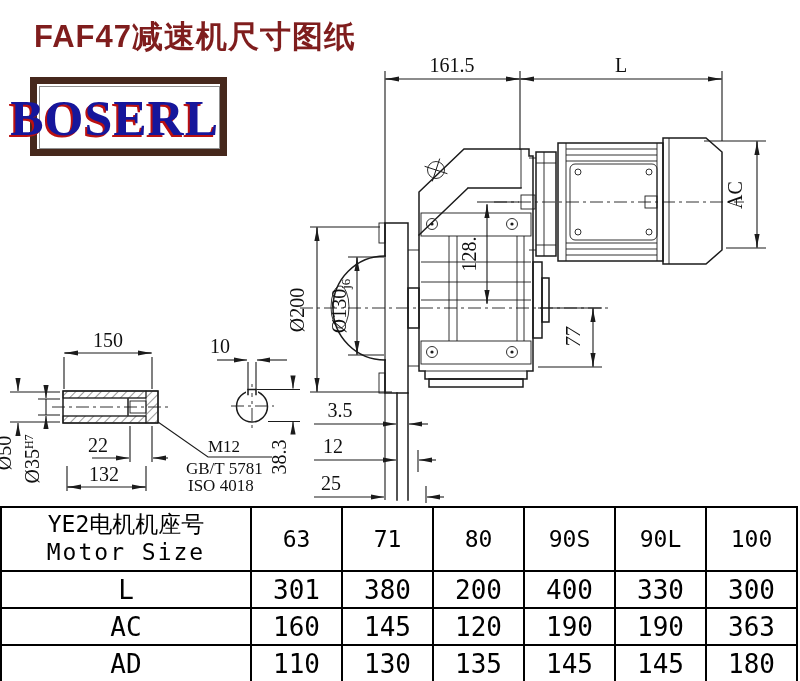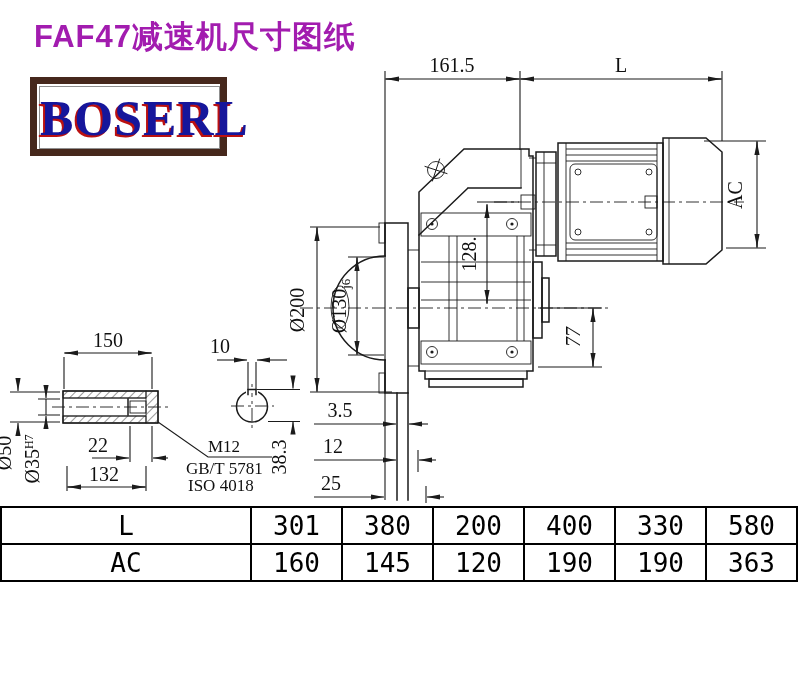--- a/index.html
+++ b/index.html
@@ -1,22 +1,22 @@
 <!DOCTYPE html>
 <html style="--logo-border: #46281c; --logo-text: #16169b; --logo-shadow: #bb1111;"><head>
 <meta charset="utf-8">
 <style>
   html,body{margin:0;padding:0;background:#ffffff;}
   .stage{position:relative;width:800px;height:681px;background:#fff;overflow:hidden;
          font-family:"Liberation Sans",sans-serif;color:#111;}
   .page-title{position:absolute;left:34px;top:16px;margin:0;font-size:31px;font-weight:bold;
-              letter-spacing:1px;color:#a21caf;font-family:"Liberation Sans",sans-serif;}
+              letter-spacing:1px;color:#7f1d1d;font-family:"Liberation Sans",sans-serif;}
   .logo{position:absolute;left:30px;top:77px;width:179px;height:61px;
         border:7px solid var(--logo-border,#46281c);background:#fff;padding:2px;}
-  .logo-inner{width:100%;height:100%;border:1px solid #8f8f8f;display:flex;align-items:center;justify-content:flex-start;}
+  .logo-inner{width:100%;height:100%;border:1px solid #8f8f8f;display:flex;align-items:center;justify-content:flex-end;}
   .logo-inner span{font-family:"Liberation Serif",serif;font-weight:bold;font-size:50px;line-height:1;
         color:var(--logo-text,#16169b);text-shadow:-2px 2px 0 var(--logo-shadow,#bb1111);letter-spacing:1px;}
   svg.draw{position:absolute;left:0;top:0;}
   svg.draw .ln{stroke:#1b1b1b;stroke-width:1.5;fill:none;stroke-linecap:square;}
   svg.draw .thin{stroke:#1b1b1b;stroke-width:0.9;fill:none;}
   svg.draw .cl{stroke:#1b1b1b;stroke-width:0.9;fill:none;stroke-dasharray:13 4 3 4;}
   svg.draw .dim{stroke:#1b1b1b;stroke-width:1.1;fill:none;}
   svg.draw text{font-family:"Liberation Serif",serif;fill:#101010;font-size:20px;}
   svg.draw text.small{font-size:17px;}
   .dim-table{position:absolute;left:0px;top:506px;width:798px;border-collapse:collapse;table-layout:fixed;
@@ -240,33 +240,54 @@
     <colgroup>
       <col style="width:250px">
         <col>
         <col>
         <col>
         <col>
         <col>
         <col>
     </colgroup>
     <tbody>
+        <tr class="hdr">
+      <td>
+        <div class="hdr-cjk">YE2电机机座号</div>
+        <div class="hdr-lat">Motor Size</div>
+      </td>
+      <td>63</td>
+      <td>71</td>
+      <td>80</td>
+      <td>90S</td>
+      <td>90L</td>
+      <td>100</td>
+    </tr>
     <tr class="row">
       <td>L</td>
       <td>301</td>
       <td>380</td>
       <td>200</td>
       <td>400</td>
       <td>330</td>
-      <td>580</td>
+      <td>300</td>
     </tr>
     <tr class="row">
       <td>AC</td>
       <td>160</td>
       <td>145</td>
       <td>120</td>
       <td>190</td>
       <td>190</td>
       <td>363</td>
     </tr>
+    <tr class="row">
+      <td>AD</td>
+      <td>110</td>
+      <td>130</td>
+      <td>135</td>
+      <td>145</td>
+      <td>145</td>
+      <td>180</td>
+    </tr>
   </tbody>
     </table>
 </div>
 
 </body></html>

